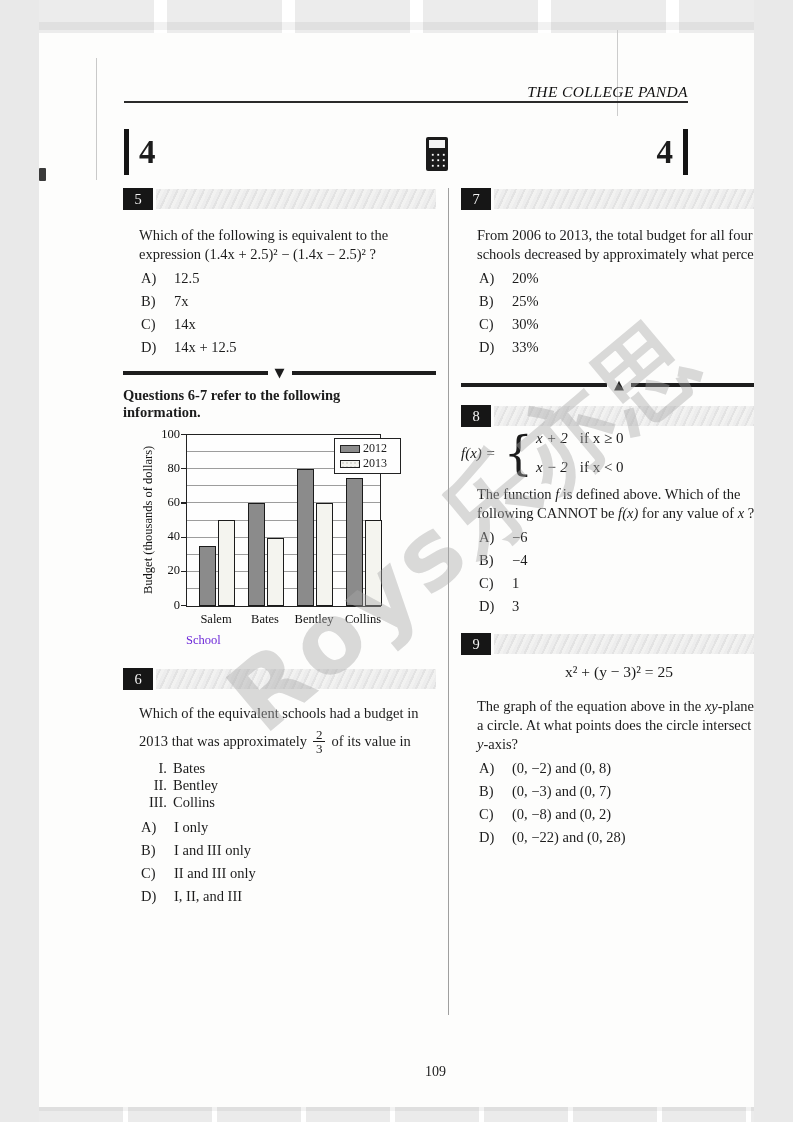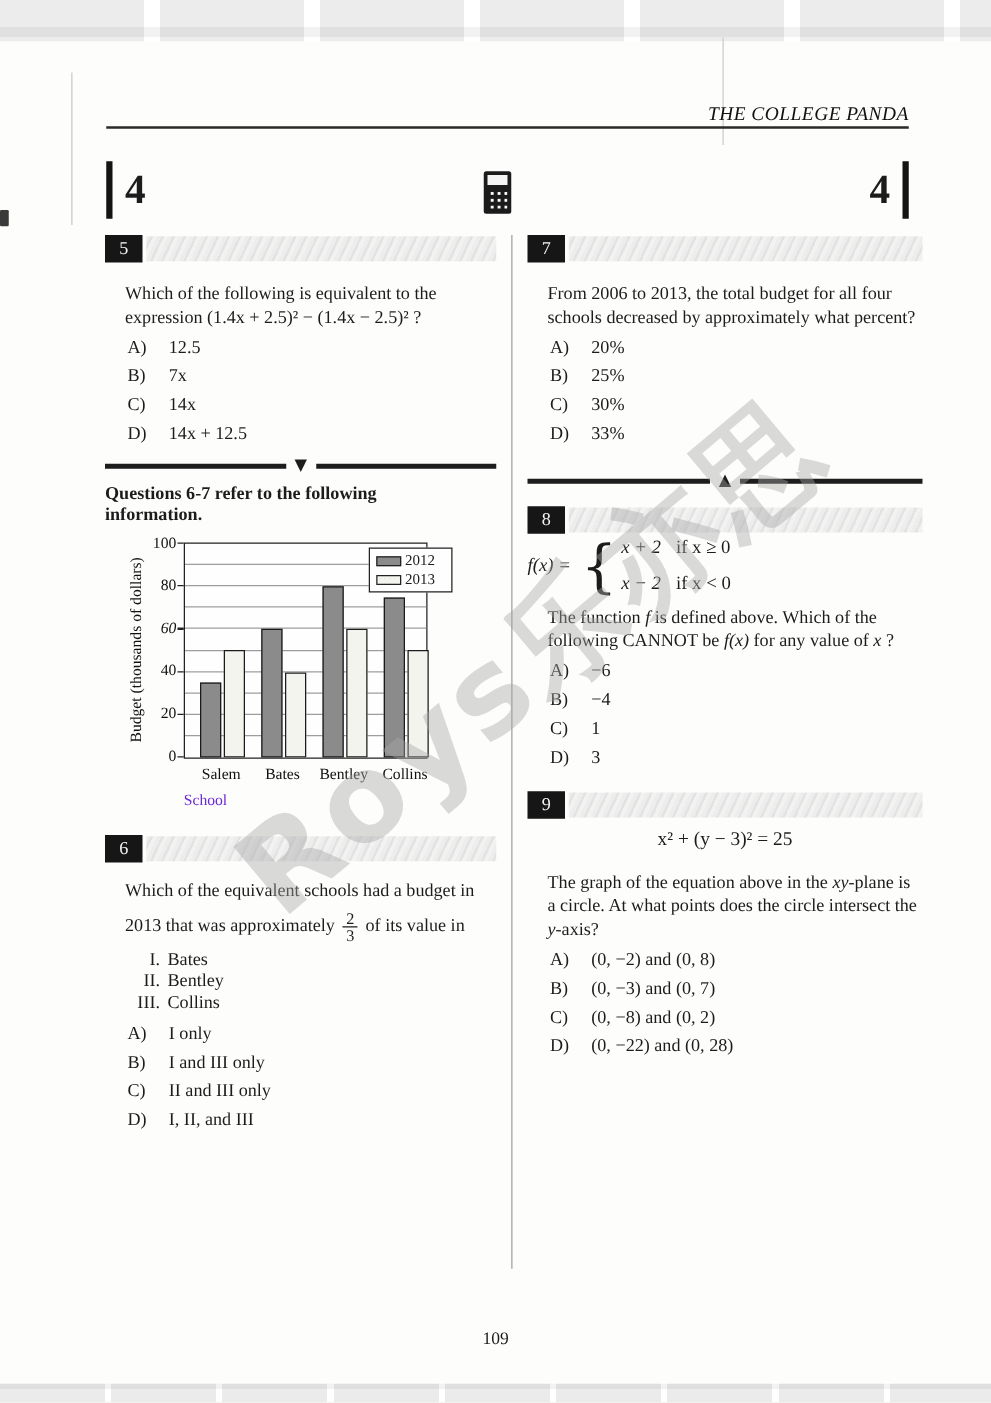--- a/index.html
+++ b/index.html
@@ -1,16 +1,16 @@
 <!DOCTYPE html>
 <html><head>
 <meta charset="utf-8">
 <style>
   html,body{margin:0;padding:0;background:#e9e9e9;}
-  #page{position:relative;width:793px;height:1122px;background:#fdfdfc;margin:0 auto;overflow:hidden;
+  #page{position:relative;width:715px;height:1122px;background:#fdfdfc;margin:0 auto;overflow:hidden;
         font-family:"Liberation Serif",serif;color:#1c1c1c;}
   
   .strip-top{position:absolute;left:0;top:0;width:793px;height:33px;
     background-image:
       linear-gradient(to bottom, rgba(0,0,0,0) 0 22px, rgba(0,0,0,0.05) 22px 30px, rgba(0,0,0,0) 30px),
       repeating-linear-gradient(90deg,#ececec 0 115px,#ffffff 115px 128px);}
   .strip-bottom{position:absolute;left:0;bottom:0;width:793px;height:15px;
     background-image:
       linear-gradient(to bottom, rgba(0,0,0,0.05) 0 4px, rgba(0,0,0,0) 4px),
       repeating-linear-gradient(90deg,#ebebeb 0 84px,#ffffff 84px 89px);}
@@ -196,21 +196,21 @@
           <div class="bar" style="left: 159px; width: 17px; height: 128px; background: rgb(139, 139, 139);"></div>
           <div class="bar bar-dotted" style="left: 178px; width: 17px; height: 86px; background: rgb(244, 244, 239);"></div>
         </div>
       <div class="chart-xlabel">School</div>
     <div class="ytick-label" style="left: 21px; top: 170.5px;">0</div>
         <div class="ytick-mark" style="left: 52px; top: 177px;"></div>
         <div class="ytick-label" style="left: 21px; top: 136.3px;">20</div>
         <div class="ytick-mark" style="left: 52px; top: 142.8px;"></div>
         <div class="ytick-label" style="left: 21px; top: 102.1px;">40</div>
         <div class="ytick-mark" style="left: 52px; top: 108.6px;"></div>
-        <div class="ytick-label" style="left: 21px; top: 67.9px; font-style: italic;">60</div>
+        <div class="ytick-label" style="left: 21px; top: 67.9px;">60</div>
         <div class="ytick-mark" style="left: 52px; top: 74.4px;"></div>
         <div class="ytick-label" style="left: 21px; top: 33.7px;">80</div>
         <div class="ytick-mark" style="left: 52px; top: 40.2px;"></div>
         <div class="ytick-label" style="left: 21px; top: -0.5px;">100</div>
         <div class="ytick-mark" style="left: 52px; top: 6px;"></div>
         <div class="xcat-label" style="left: 55px; top: 184px;">Salem</div>
         <div class="xcat-label" style="left: 104px; top: 184px;">Bates</div>
         <div class="xcat-label" style="left: 153px; top: 184px;">Bentley</div>
         <div class="xcat-label" style="left: 202px; top: 184px;">Collins</div>
       </div>

